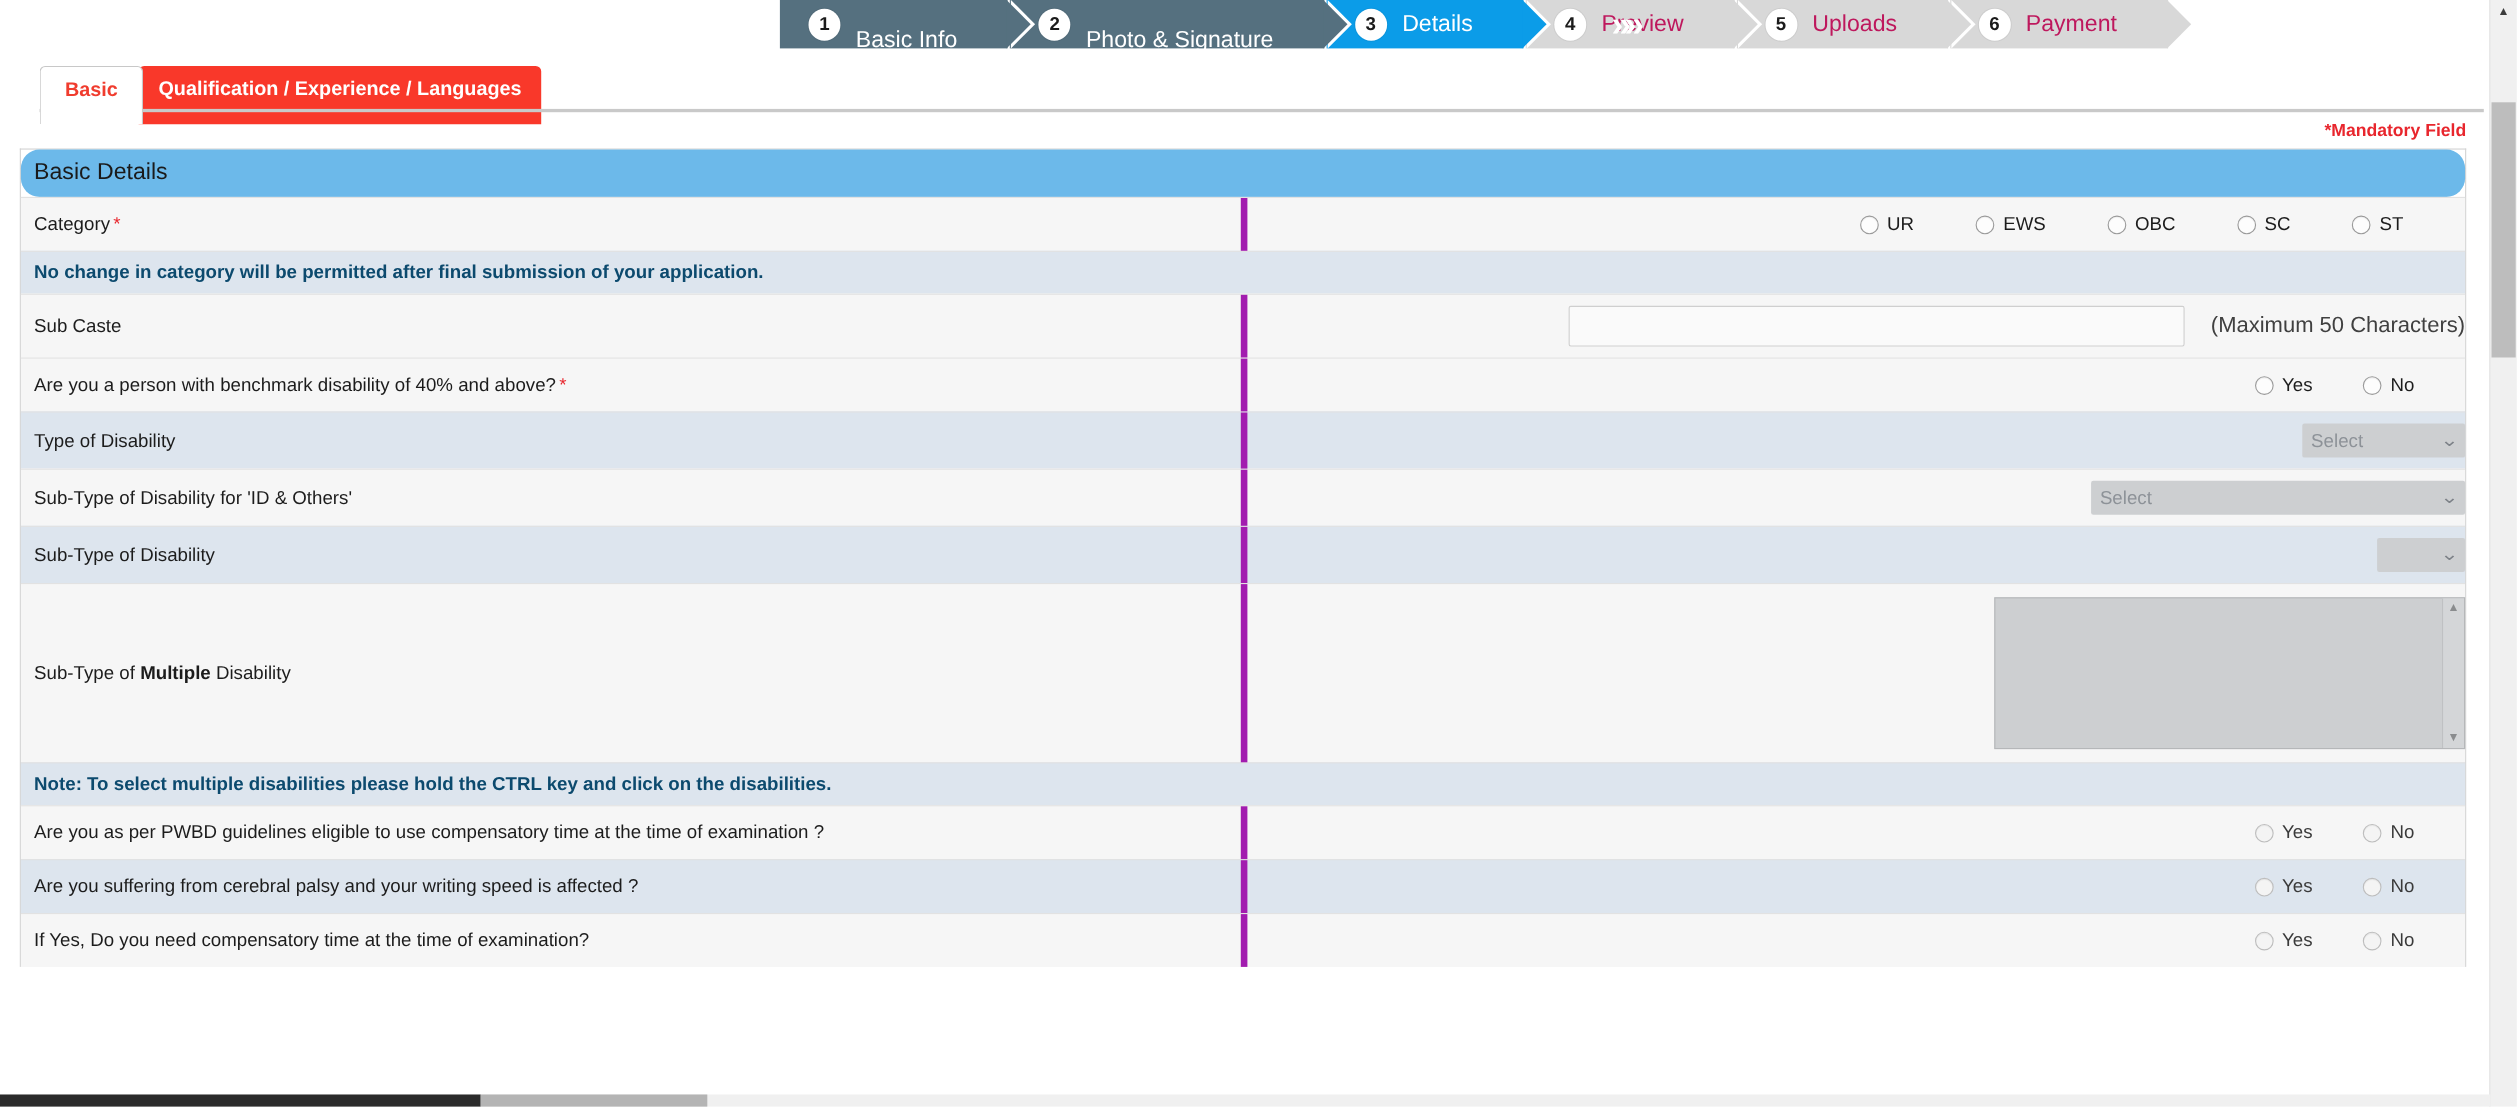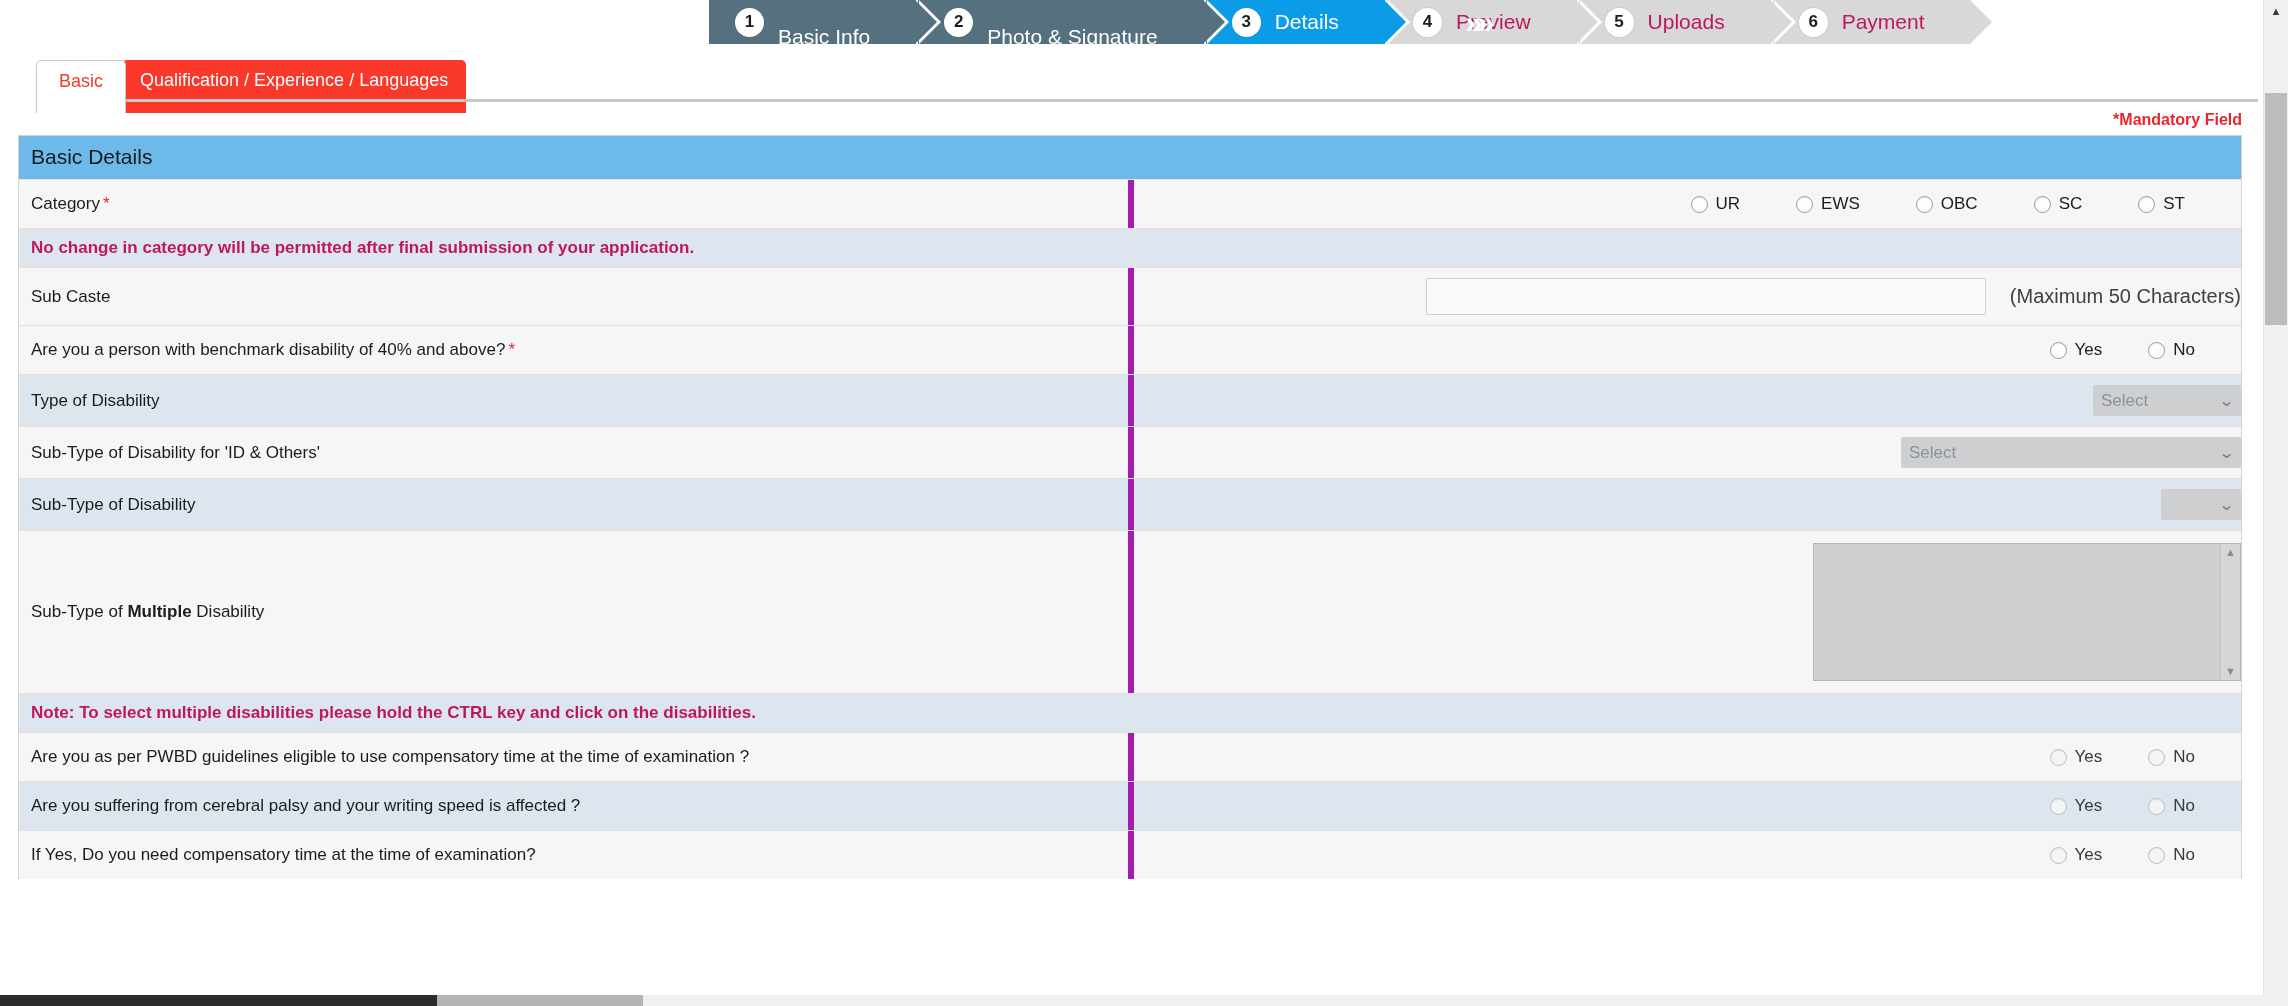--- a/index.html
+++ b/index.html
@@ -125,21 +125,21 @@
     margin-top: 16px;
     padding-left: 36px;
     box-sizing: border-box;
   }
   .tab {
     display: inline-block;
     vertical-align: bottom;
     height: 53px;
     line-height: 40px;
     font-size: 18px;
-    font-weight: normal;
+    font-weight: bold;
     padding: 0 22px;
     box-sizing: border-box;
     border-radius: 5px 5px 0 0;
     cursor: pointer;
   }
   .tab.inactive {
     background: #ffffff;
     color: #f03c2e;
     border: 1px solid #c8c8c8;
     border-bottom: none;
@@ -176,20 +176,21 @@
   .form-wrap {
     margin: 6px 22px 0 18px;
     border: 1px solid #d2d2d2;
     border-bottom: none;
   }
   .sec-head {
     background: #6cb9ea;
     color: #1a1a1a;
     font-size: 21px;
     padding: 9px 12px 10px 12px;
+    border-radius: 17px;
   }
   .row {
     display: flex;
     border-top: 1px solid #e2e2e2;
     min-height: 30px;
   }
   .row.odd  { background: #f6f6f6; }
   .row.even { background: #dde5ee; }
   .cell-label {
     width: 1115px;
@@ -211,21 +212,21 @@
     justify-content: flex-end;
   }
   .req { color: #e8262d; font-size: 17px; margin-left: 3px; }
 
   .noterow {
     background: #dde5ee;
     border-top: 1px solid #e2e2e2;
     padding: 9px 12px;
     font-size: 17px;
     font-weight: bold;
-    color: #be185d;
+    color: #0c4a6e;
   }
   .noterow.alt { background: #dde5ee; }
 
   
   .radio-group { display: flex; align-items: center; }
   .radio-item {
     display: flex;
     align-items: center;
     margin-right: 46px;
     cursor: pointer;

